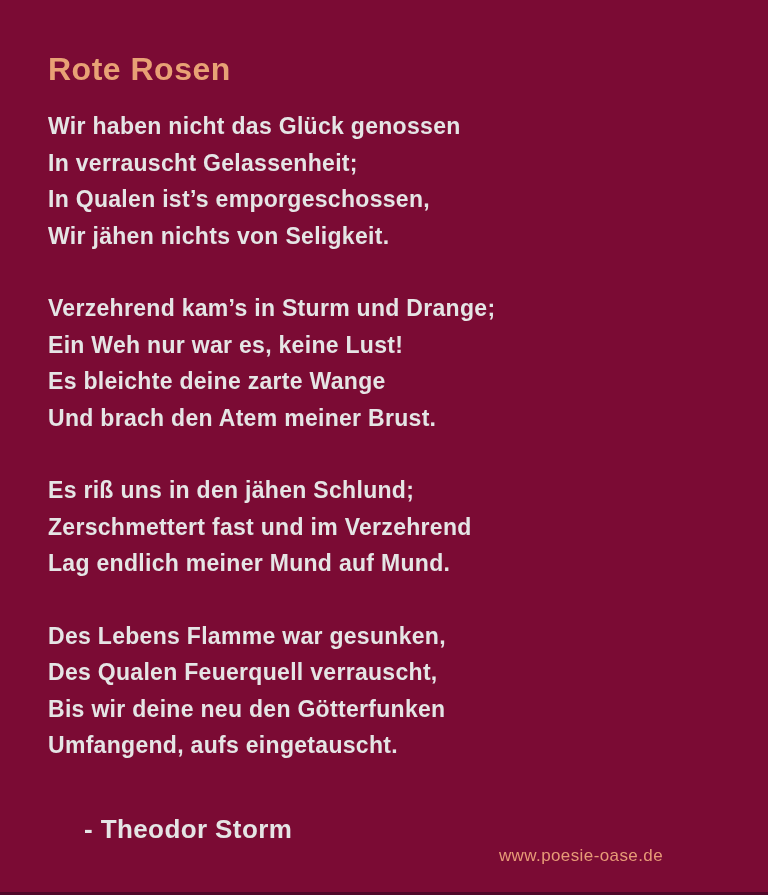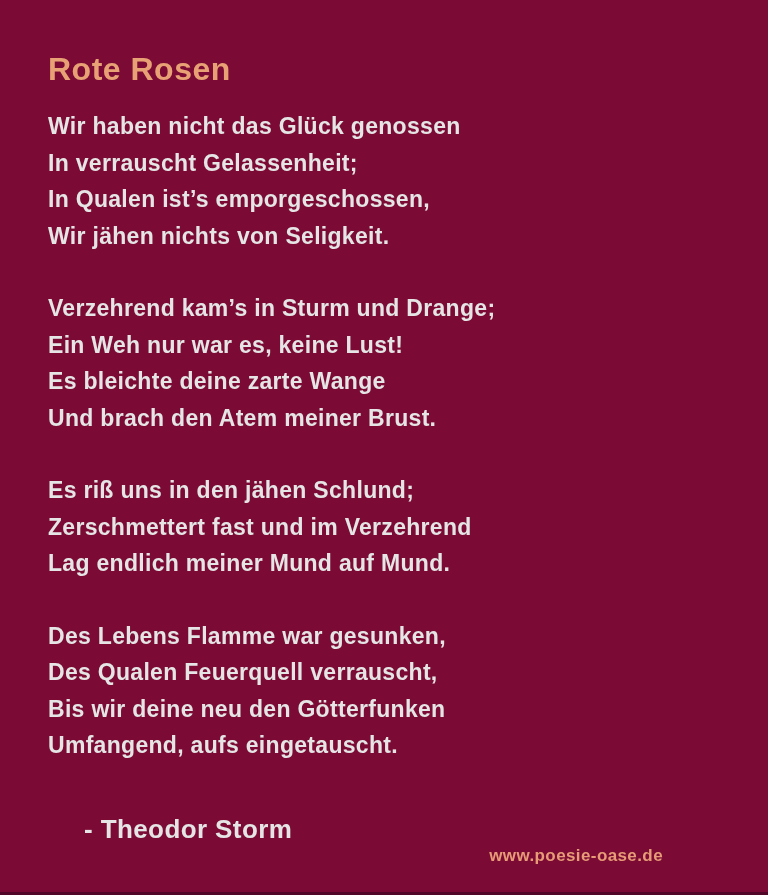--- a/index.html
+++ b/index.html
@@ -45,21 +45,21 @@
     font-weight: 700;
     letter-spacing: 0.4px;
     margin-left: 36px;
   }
   .site-credit {
     position: absolute;
     right: 105px;
     bottom: 29px;
     color: #E79B77;
     font-size: 17px;
-    font-weight: 700;
+    font-weight: 400;
     letter-spacing: 0.4px;
   }
   .bottom-strip {
     position: absolute;
     left: 0;
     bottom: 0;
     width: 100%;
     height: 3px;
     background: rgba(0, 0, 20, 0.35);
   }

